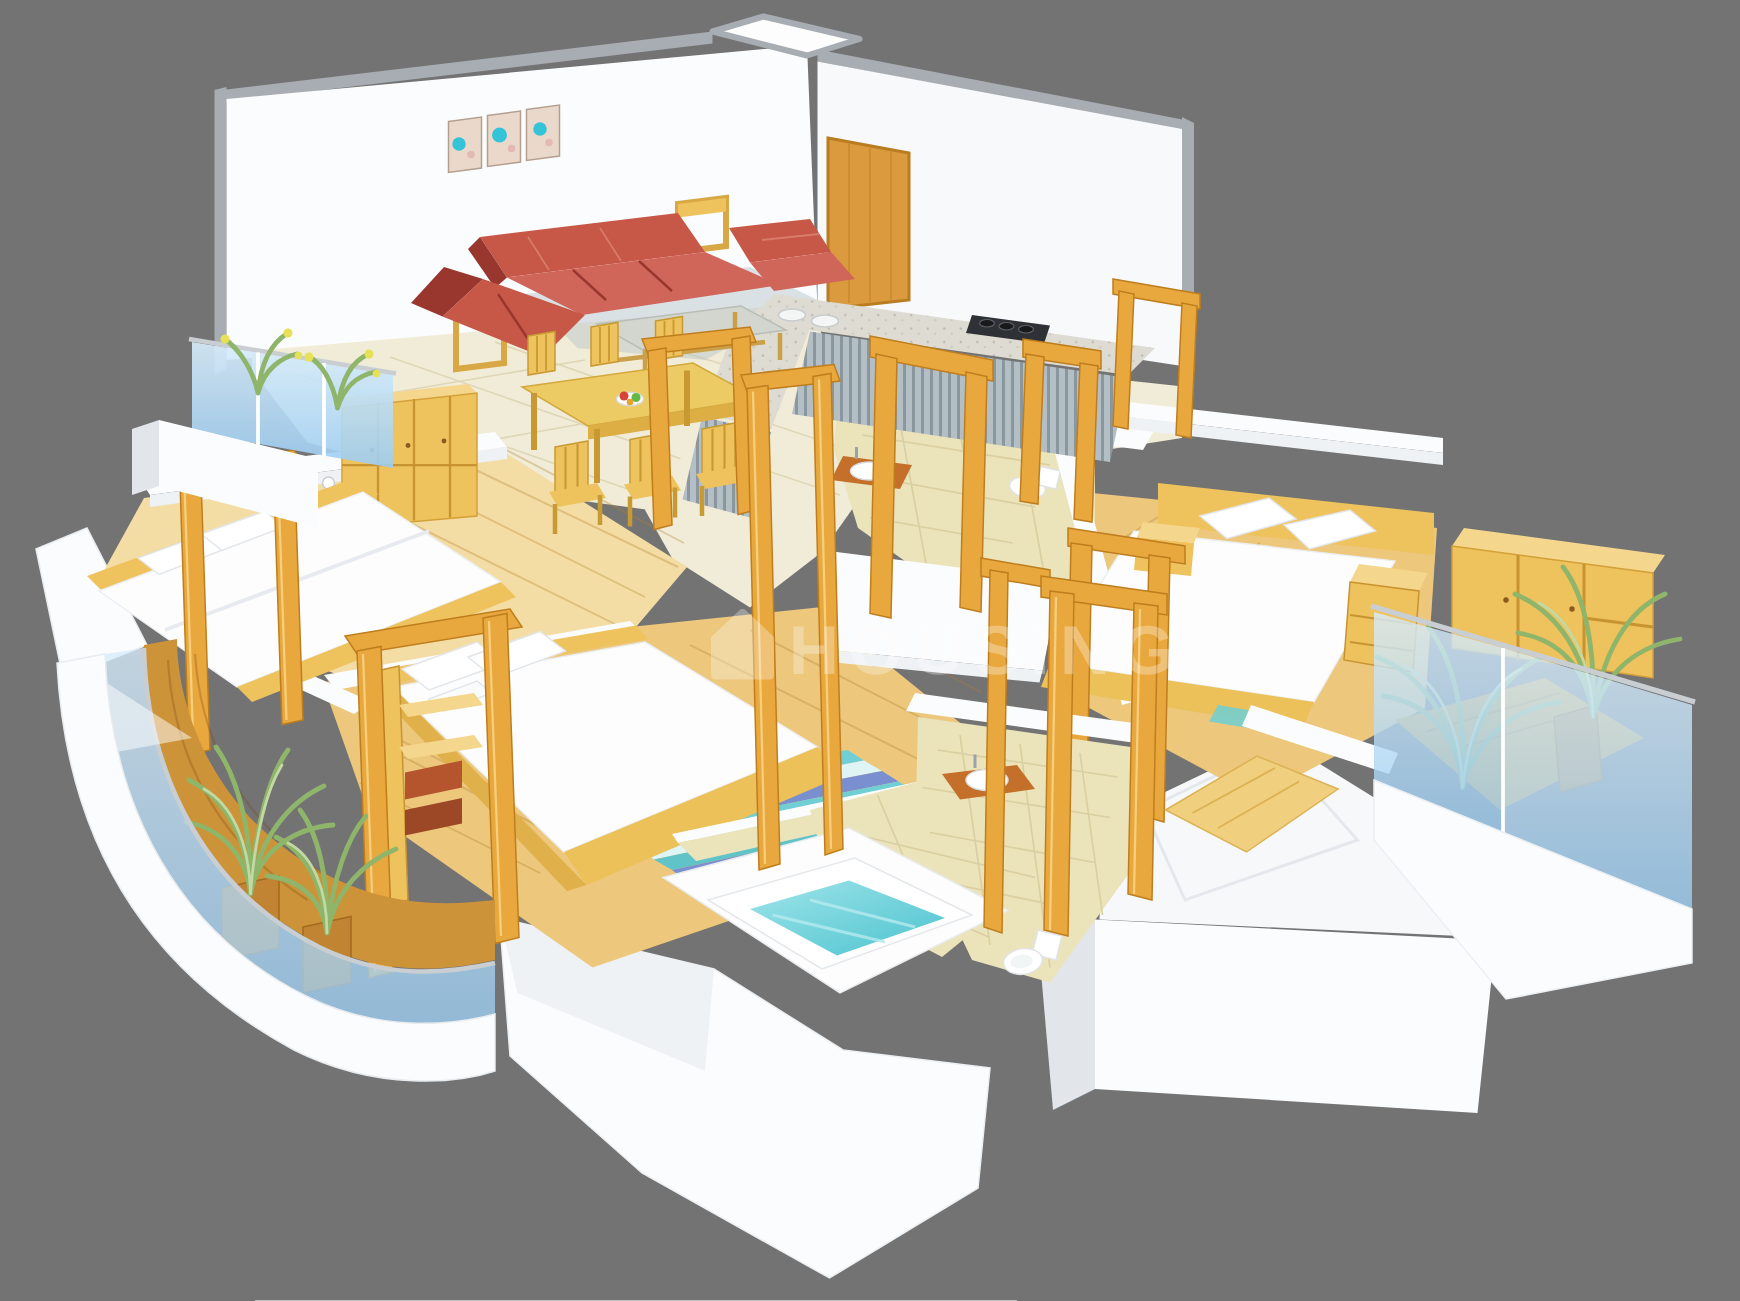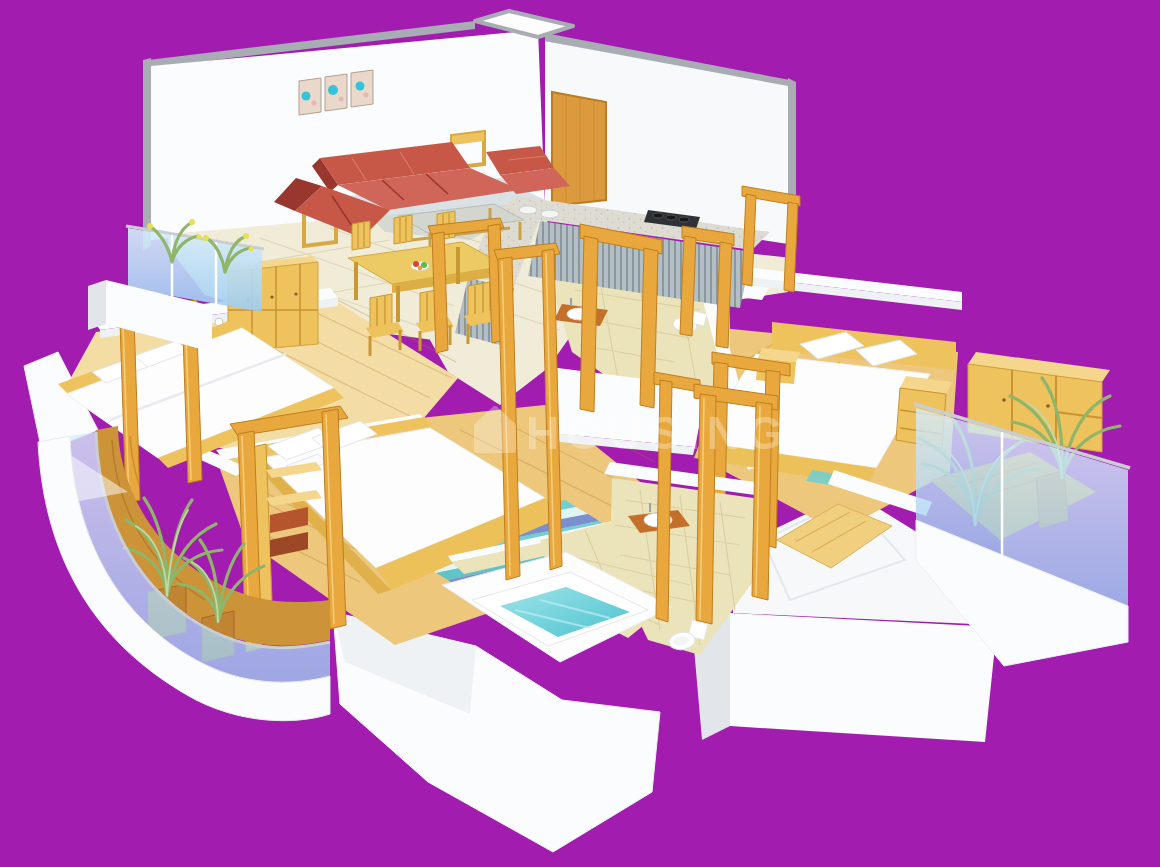--- a/index.html
+++ b/index.html
@@ -1,16 +1,16 @@
 <!DOCTYPE html>
 <html style="--wallWhite: #fbfcfd; --wallShade: #eff2f5; --wallDark: #e2e6ea; --wallEdge: #a8adb3; --floorCream: #f1ecd7; --floorCreamLine: #ded6b6; --woodLight: #f3dda4; --woodMid: #ecc77c; --deck: #cd9338; --furnWood: #eec25d; --furnWoodDark: #c89432; --furnWoodTop: #f4d68c; --frameWood: #e9a83e; --frameWoodDark: #bf7e1e; --frameWoodHi: #f7cf7c; --bedWhite: #fdfdfd; --bedShade: #e7eaee; --sofaRed: #c75848; --sofaRedLight: #d0655a; --sofaRedDark: #99372e; --marble: #dedcd2; --steel: #b3bec5; --steelLine: #8b979f; --stove: #2e3236; --glass: #a5d2f3; --glassHi: #d6ecfc; --rail: #c9ced3; --water: #62ccd6; --waterHi: #b5ebef; --bathTile: #ebe3ba; --bathTileLine: #d9cfa0; --plant: #8fb56b; --plantHi: #c3d9a4; --pot: #c08433; --counterOrange: #c4702a; --doorWood: #db9a3e; --rugTeal: #6fcfd4; --rugBlue: #7a8fd0; --rugPale: #dff4f5; --artTeal: #35c4d7; --artPink: #e3b9b4;"><head>
 <meta charset="utf-8">
 <style>
   html,body{margin:0;padding:0;background:#ffffff;font-family:"Liberation Sans",sans-serif;}
-  #stage{position:relative;width:1160px;height:867px;background:#a21caf;overflow:hidden;}
+  #stage{position:relative;width:1160px;height:867px;background:#737373;overflow:hidden;}
   svg{display:block;}
   
   .pw{fill:var(--wallWhite)} .ps{fill:var(--wallShade)} .pd{fill:var(--wallDark)} .pe{fill:var(--wallEdge)}
   .fc{fill:var(--floorCream)} .w1{fill:var(--woodLight)} .w2{fill:var(--woodMid)} .dk{fill:var(--deck)}
   .fw{fill:var(--furnWood)} .fwt{fill:var(--furnWoodTop)} .frw{fill:var(--frameWood)}
   .bw{fill:var(--bedWhite)} .tl{fill:var(--bathTile)} .rd{fill:var(--sofaRed)} .rdl{fill:var(--sofaRedLight)} .rdd{fill:var(--sofaRedDark)}
   .or{fill:var(--counterOrange)} .dw{fill:var(--doorWood)}
   .lnp{stroke:rgba(176,128,48,.32);stroke-width:1.3;fill:none}
   .lnt{stroke:var(--bathTileLine);stroke-width:1.1;fill:none}
   .lnc{stroke:var(--floorCreamLine);stroke-width:1.1;fill:none}

